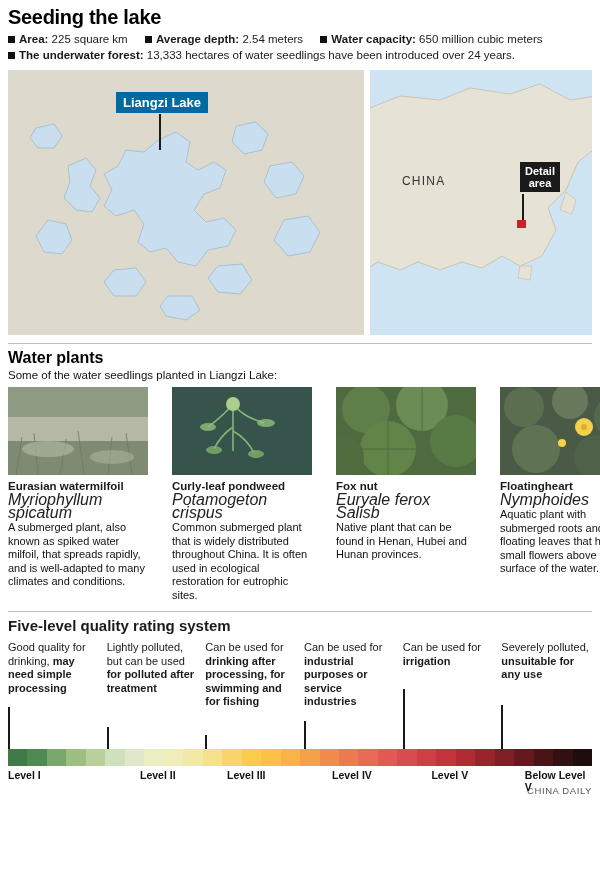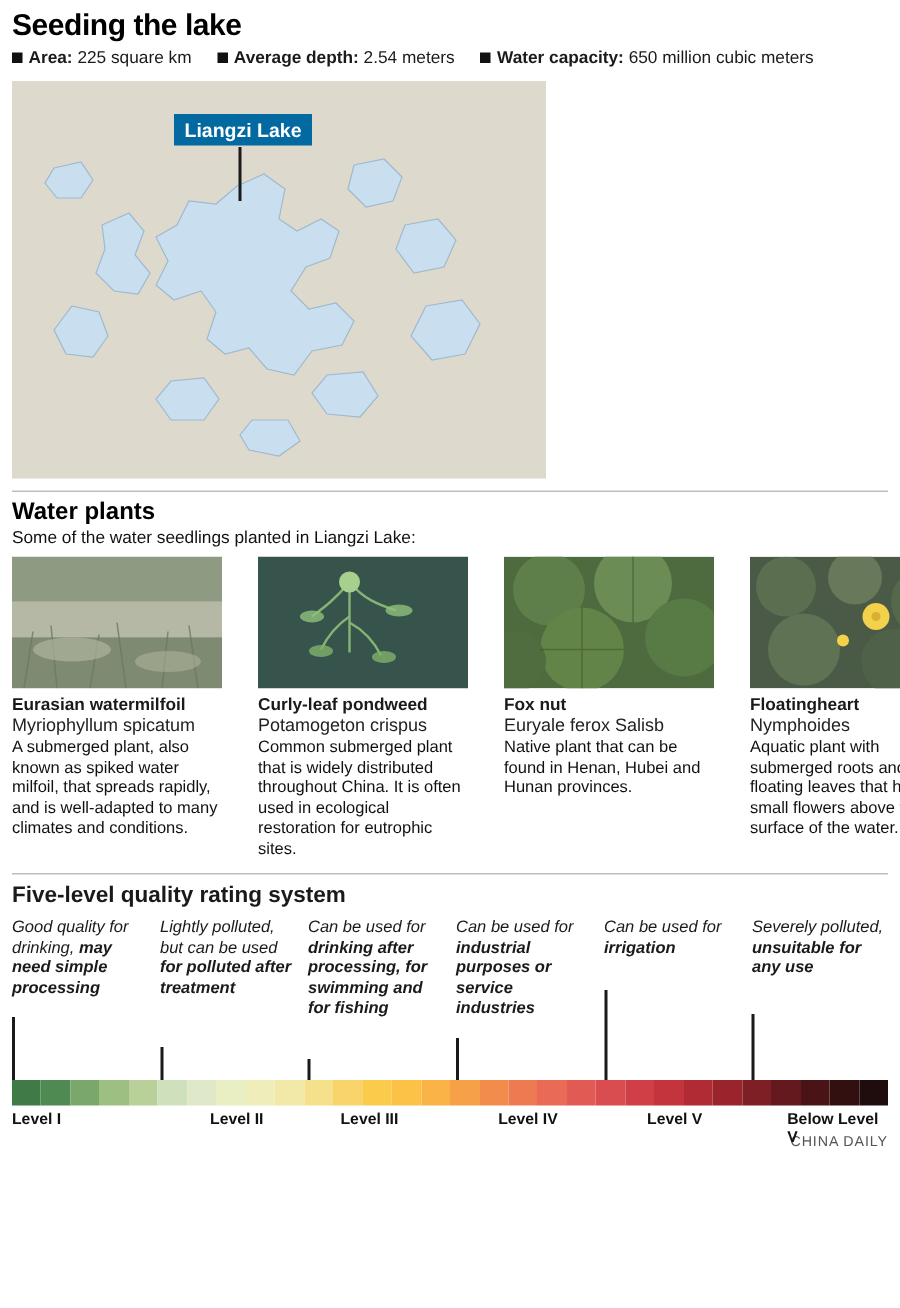--- a/index.html
+++ b/index.html
@@ -107,27 +107,27 @@
   }
   .section-sub {
     font-size: 11.5px;
     margin-bottom: 6px;
     color: #111;
   }
   .plants { display: flex; gap: 24px; }
   .plant { width: 140px; }
   .plant-photo { width: 140px; height: 88px; position: relative; overflow: hidden; }
   .plant-name { font-size: 11.5px; font-weight: bold; margin-top: 5px; line-height: 13px; }
-  .plant-latin { font-size: 12px; color: #222; line-height: 13px; }
+  .plant-latin { font-size: 16px; font-style: italic; color: #222; line-height: 13px; }
   .plant-desc { font-size: 11px; line-height: 13.5px; margin-top: 2px; color: #111; }
 
   
   .rating-wrap { margin-top: 9px; }
   .rating-title { font-size: 15px; font-weight: bold; margin: 5px 0 7px 0; }
-  .rating-cols { display: flex; gap: 8px; position: relative; height: 108px; font-style: italic; }
+  .rating-cols { display: flex; gap: 8px; position: relative; height: 108px; }
   .rcol { width: 92px; font-size: 11px; line-height: 13.5px; position: relative; }
   .rcol b { font-weight: bold; }
   .rcol .stem { position: absolute; left: 0; bottom: 0; width: 2px; background: #1a1a1a; }
 
   .gradient-row { display: flex; margin-top: 0px; height: 17px; }
   .gradient-row span { display: block; flex: 1 1 auto; height: 17px; }
   .ticks { position: relative; height: 16px; margin-top: 2px; }
   .tick { position: absolute; font-size: 10.5px; font-weight: bold; color: #111; top: 1px; }
   .credit {
     text-align: right;
@@ -151,20 +151,26 @@
           <span class="bullet"></span><b>Area:</b>
           <span>225 square km</span>
         </span>
         <span class="fact">
           <span class="bullet"></span><b>Average depth:</b>
           <span>2.54 meters</span>
         </span>
         <span class="fact">
           <span class="bullet"></span><b>Water capacity:</b>
           <span>650 million cubic meters</span>
+        </span>
+      </div>
+      <div class="fact-row">
+        <span class="fact">
+          <span class="bullet"></span><b>The underwater forest:</b>
+          <span>13,333 hectares of water seedlings have been introduced over 24 years.</span>
         </span>
       </div>
     </div>
   </div>
 
   <div class="maps">
 
     <div class="map-left">
       <svg width="356" height="265" viewBox="0 0 356 265">
         <rect x="0" y="0" width="356" height="265" fill="#ded9cd"></rect>
@@ -178,20 +184,35 @@
           <path d="M210 196 L234 194 L244 210 L232 224 L210 222 L200 208 Z"></path>
           <path d="M106 200 L128 198 L138 212 L128 226 L106 226 L96 212 Z"></path>
           <path d="M160 226 L184 226 L192 240 L178 250 L158 246 L152 236 Z"></path>
           <path d="M28 58 L46 54 L54 66 L46 78 L30 78 L22 68 Z"></path>
         </g>
       </svg>
       <div class="label-lake">Liangzi Lake</div>
       <div class="label-lake-line"></div>
     </div>
 
+    <div class="map-right">
+      <svg width="222" height="265" viewBox="0 0 222 265">
+        <rect x="0" y="0" width="222" height="265" fill="#cfe4f2"></rect>
+        <path d="M-5 40 L30 26 L70 30 L100 18 L140 24 L170 14 L200 30 L226 26 L226 78 L208 92 L196 120 L178 138 L186 160 L172 186 L150 196 L132 186 L112 198 L92 192 L70 200 L48 192 L30 200 L8 192 L-5 200 Z" fill="#e6e2d6" stroke="#c9c4b4" stroke-width="1"></path>
+        <path d="M196 122 L206 130 L202 144 L190 140 Z" fill="#e6e2d6" stroke="#c9c4b4" stroke-width="0.8"></path>
+        <path d="M150 196 L162 196 L160 210 L148 208 Z" fill="#e6e2d6" stroke="#c9c4b4" stroke-width="0.8"></path>
+      </svg>
+      <div class="china-label">CHINA</div>
+      <div class="detail-label">
+        <span>Detail</span><br>
+        <span>area</span>
+      </div>
+      <div class="detail-line"></div>
+      <div class="detail-dot"></div>
+    </div>
   </div>
 
   <div class="section-rule"></div>
   <div class="section-title">Water plants</div>
   <div class="section-sub">Some of the water seedlings planted in Liangzi Lake:</div>
 
   <div class="plants">
 
     <div class="plant">
       <div class="plant-photo">

